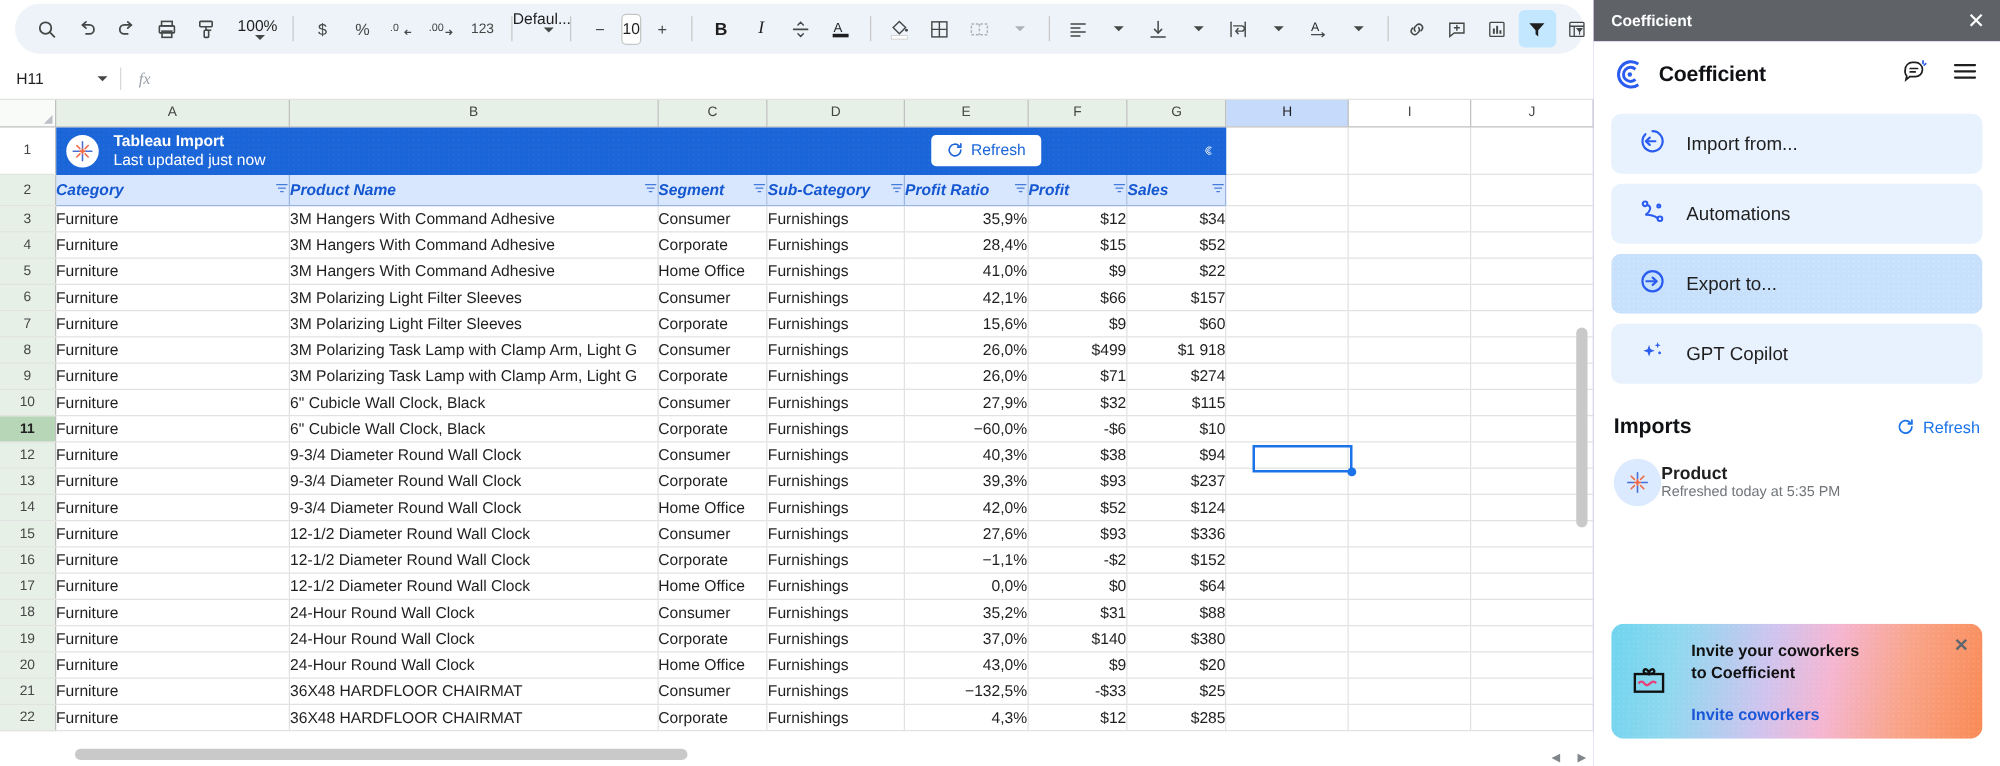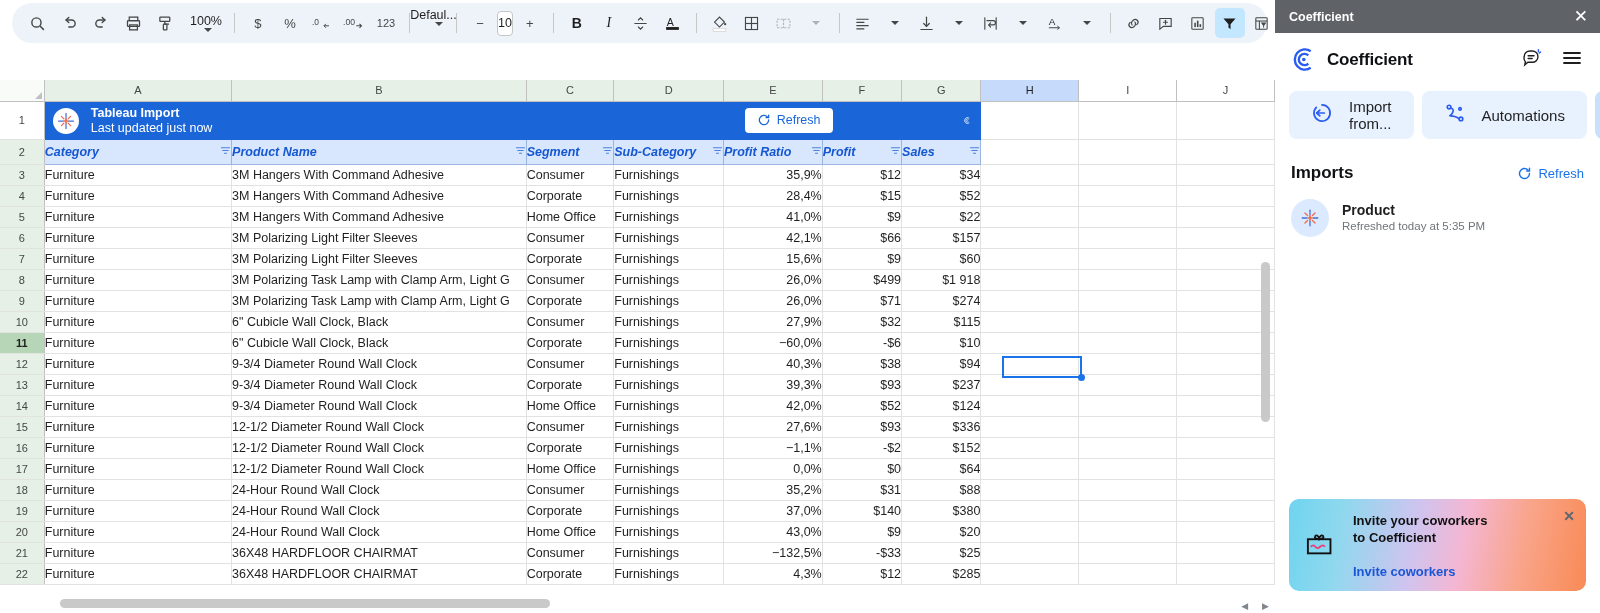--- a/index.html
+++ b/index.html
@@ -200,40 +200,40 @@
   .panel-titlebar .t { color: #fff; font-size: 12.5px; font-weight: bold; }
   .panel-close { color: #fff; font-size: 17px; cursor: pointer; line-height: 1; }
   .panel-body { height: 580px; background: #fff; position: relative; padding: 0 14px; }
   .panel-header {
     height: 53px; display: flex; align-items: center; justify-content: space-between;
     padding: 0 2px;
   }
   .brand { display: flex; align-items: center; gap: 9px; }
   .brand-text { font-size: 17px; font-weight: bold; color: #0f1114; letter-spacing: -0.2px;}
   .hdr-actions { display: flex; align-items: center; gap: 17px; }
-  .menu-list { margin-top: 5px; display: flex; flex-direction: row; gap: 8px; }
+  .menu-list { margin-top: 5px; display: flex; flex-direction: column; gap: 8px; }
   .menu-item {
     height: 48px; border-radius: 8px; background: #e8f1fe;
     display: flex; align-items: center; gap: 16px; padding: 0 22px;
     cursor: pointer;
   }
   .menu-item.hover {
     background: #c7e0fb;
     background-image: radial-gradient(rgba(255,255,255,.5) 0.7px, transparent 0.7px);
     background-size: 4px 4px;
   }
   .menu-label { font-size: 15px; color: #1f1f1f; }
 
   .imports-head {
     margin-top: 24px; display: flex; align-items: center; justify-content: space-between;
     padding: 0 2px;
   }
   .imports-title { font-size: 17px; font-weight: bold; color: #0f1114; }
   .imports-refresh { display: flex; align-items: center; gap: 6px; color: #1a73e8; font-size: 13px; cursor: pointer; }
-  .import-row { margin-top: 16px; display: flex; align-items: center; gap: 13px; padding: 0 2px; cursor: pointer;}
+  .import-row { margin-top: 16px; display: flex; align-items: center; padding: 0 2px; cursor: pointer;}
   .import-avatar {
     width: 38px; height: 38px; border-radius: 50%;
     background: #dbeafe; display: flex; align-items: center; justify-content: center; flex: 0 0 38px;
   }
   .import-name { font-size: 14px; font-weight: bold; color: #1f1f1f; line-height: 17px; }
   .import-sub { font-size: 11.5px; color: #70757a; line-height: 15px; }
 
   .invite-card {
     position: absolute; left: 14px; bottom: 22px;
     width: 297px; height: 92px; border-radius: 10px;
@@ -455,20 +455,29 @@
             </svg>
         </div>
         <div class="tb-btn tb-icon" style="margin-left:auto">
           <svg width="17" height="17" viewBox="0 0 24 24" fill="none" stroke="#444746" stroke-width="1.9" stroke-linecap="round">
               <polyline points="6,14.5 12,8.5 18,14.5"></polyline>
             </svg>
         </div>
       </div>
     </div>
 
+    <div class="formula-bar">
+      <div class="namebox">
+        <span>H11</span>
+        <span class="caret"></span>
+      </div>
+      <div class="fb-sep"></div>
+      <div class="fx">fx</div>
+      <div class="fb-input"></div>
+    </div>
 
     <div class="grid-wrap">
       <table class="grid">
         <colgroup>
           <col style="width:45px">
             <col style="width:190px">
             <col style="width:295px">
             <col style="width:88px">
           <col style="width:110px">
             <col style="width:99px">

